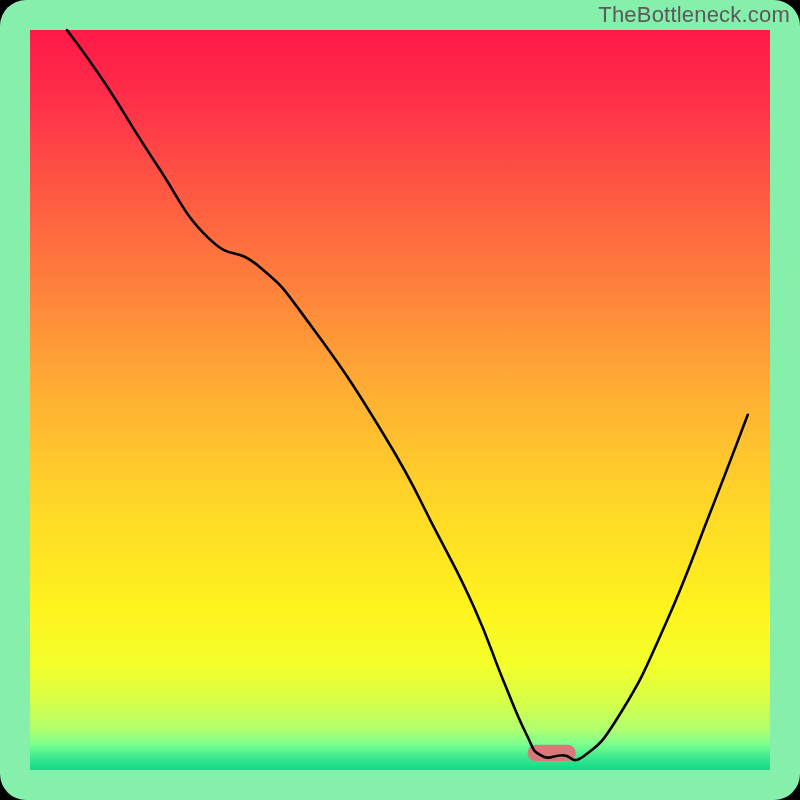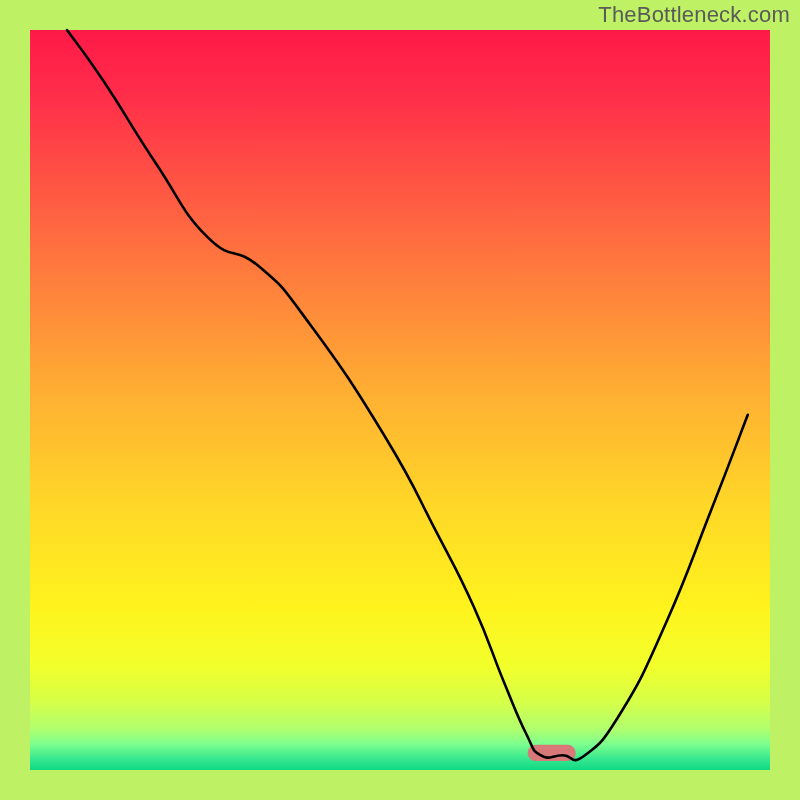--- a/index.html
+++ b/index.html
@@ -8,21 +8,22 @@
     width: 800px;
     height: 800px;
     background: #000;
     overflow: hidden;
     font-family: Arial, Helvetica, sans-serif;
   }
   .frame {
     position: relative;
     width: 800px;
     height: 800px;
-    background: #bef264;
+    background: #86efac;
+    border-radius: 26px;
   }
   .watermark {
     position: absolute;
     top: 2px;
     right: 10px;
     color: #5a5a5a;
     font-size: 22px;
     font-weight: 500;
     letter-spacing: 0.2px;
     z-index: 10;

